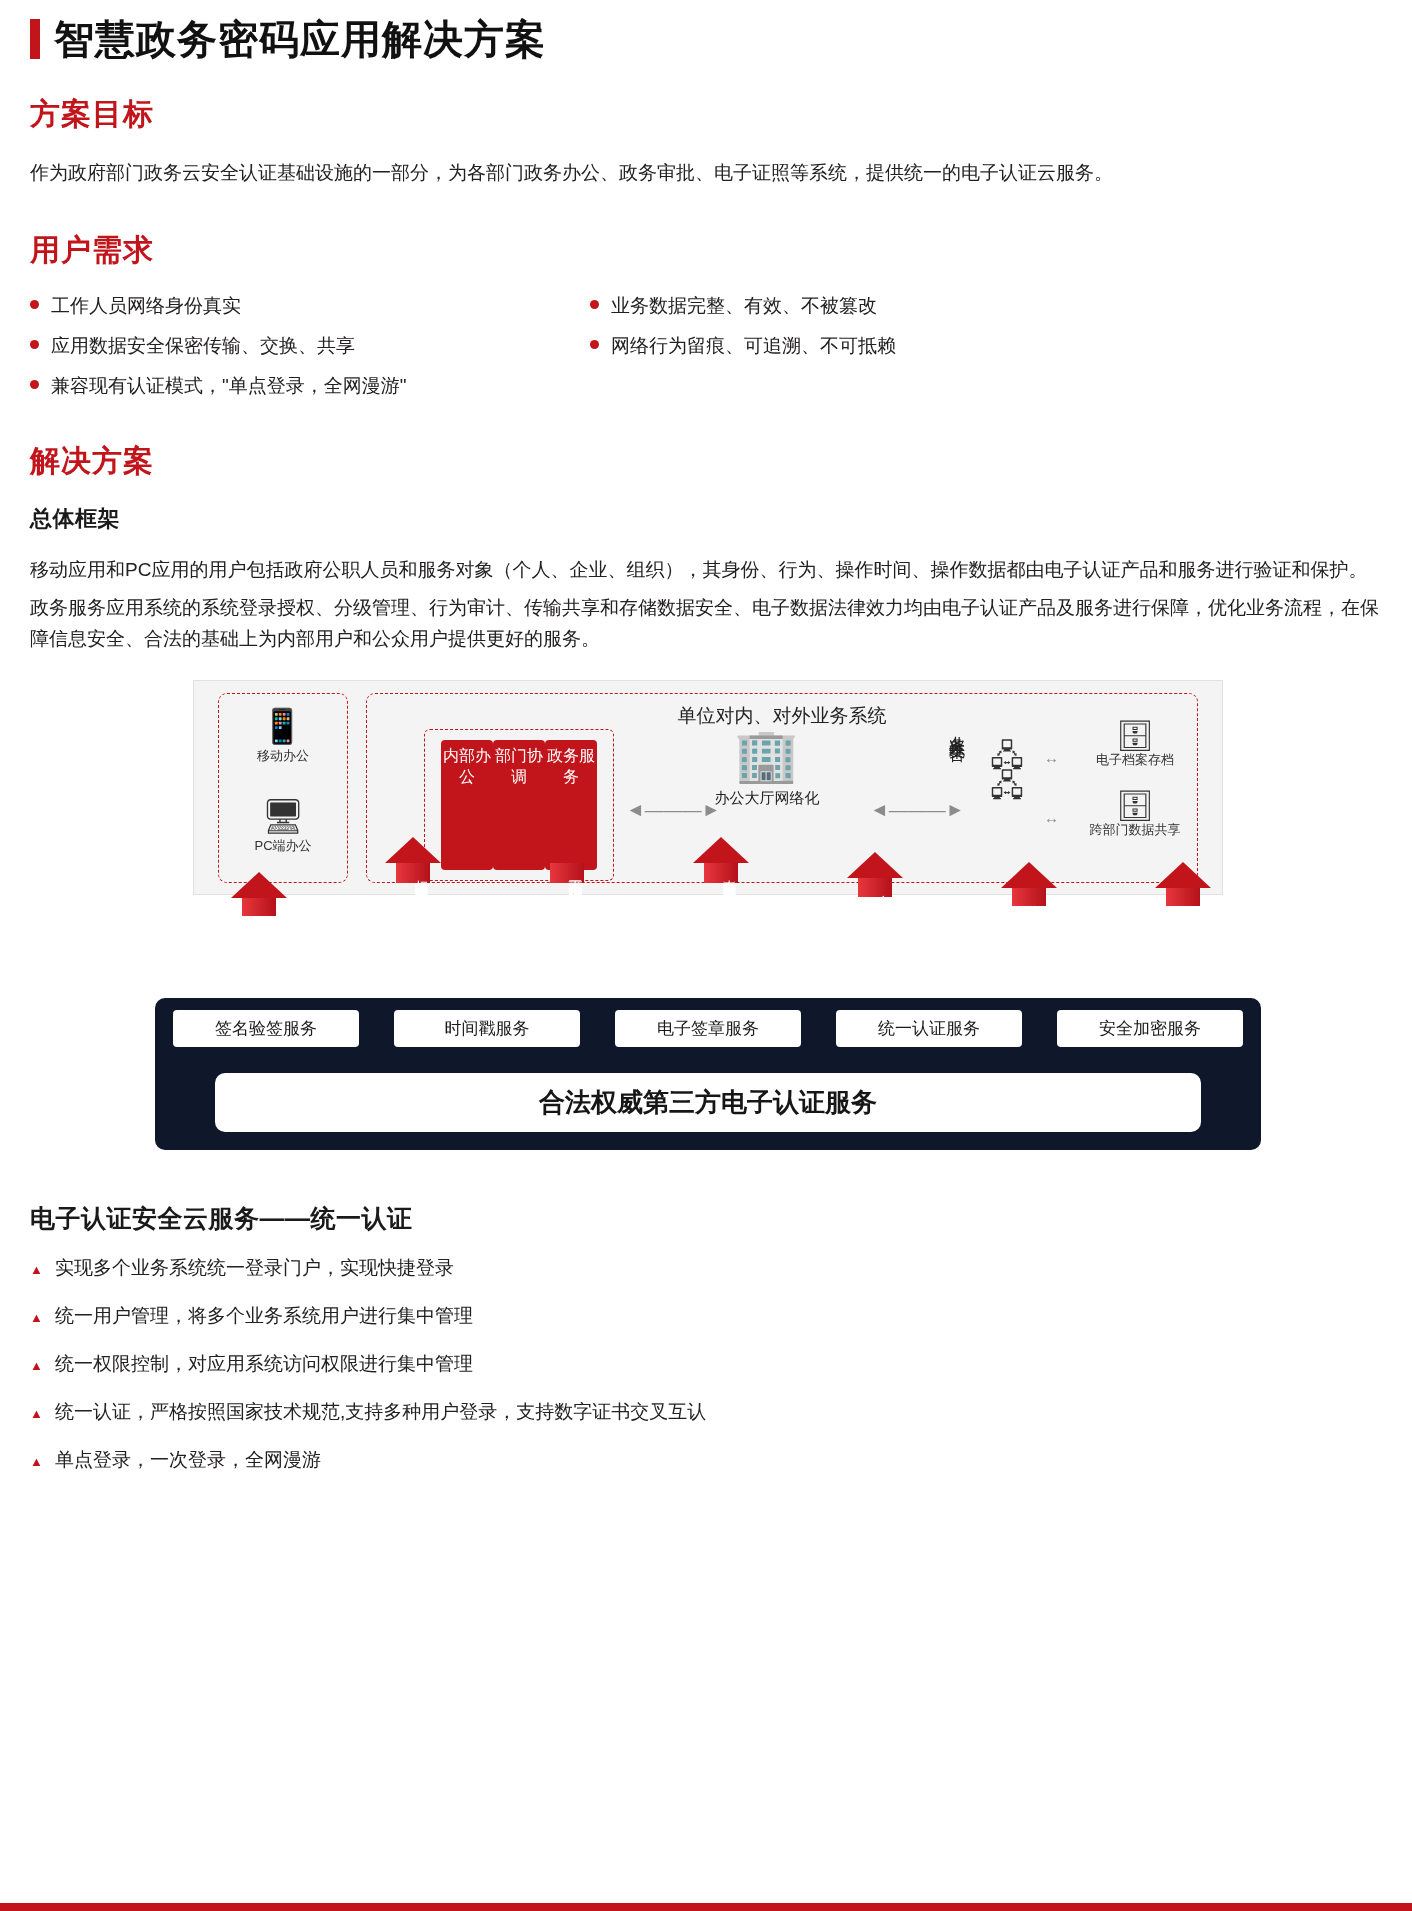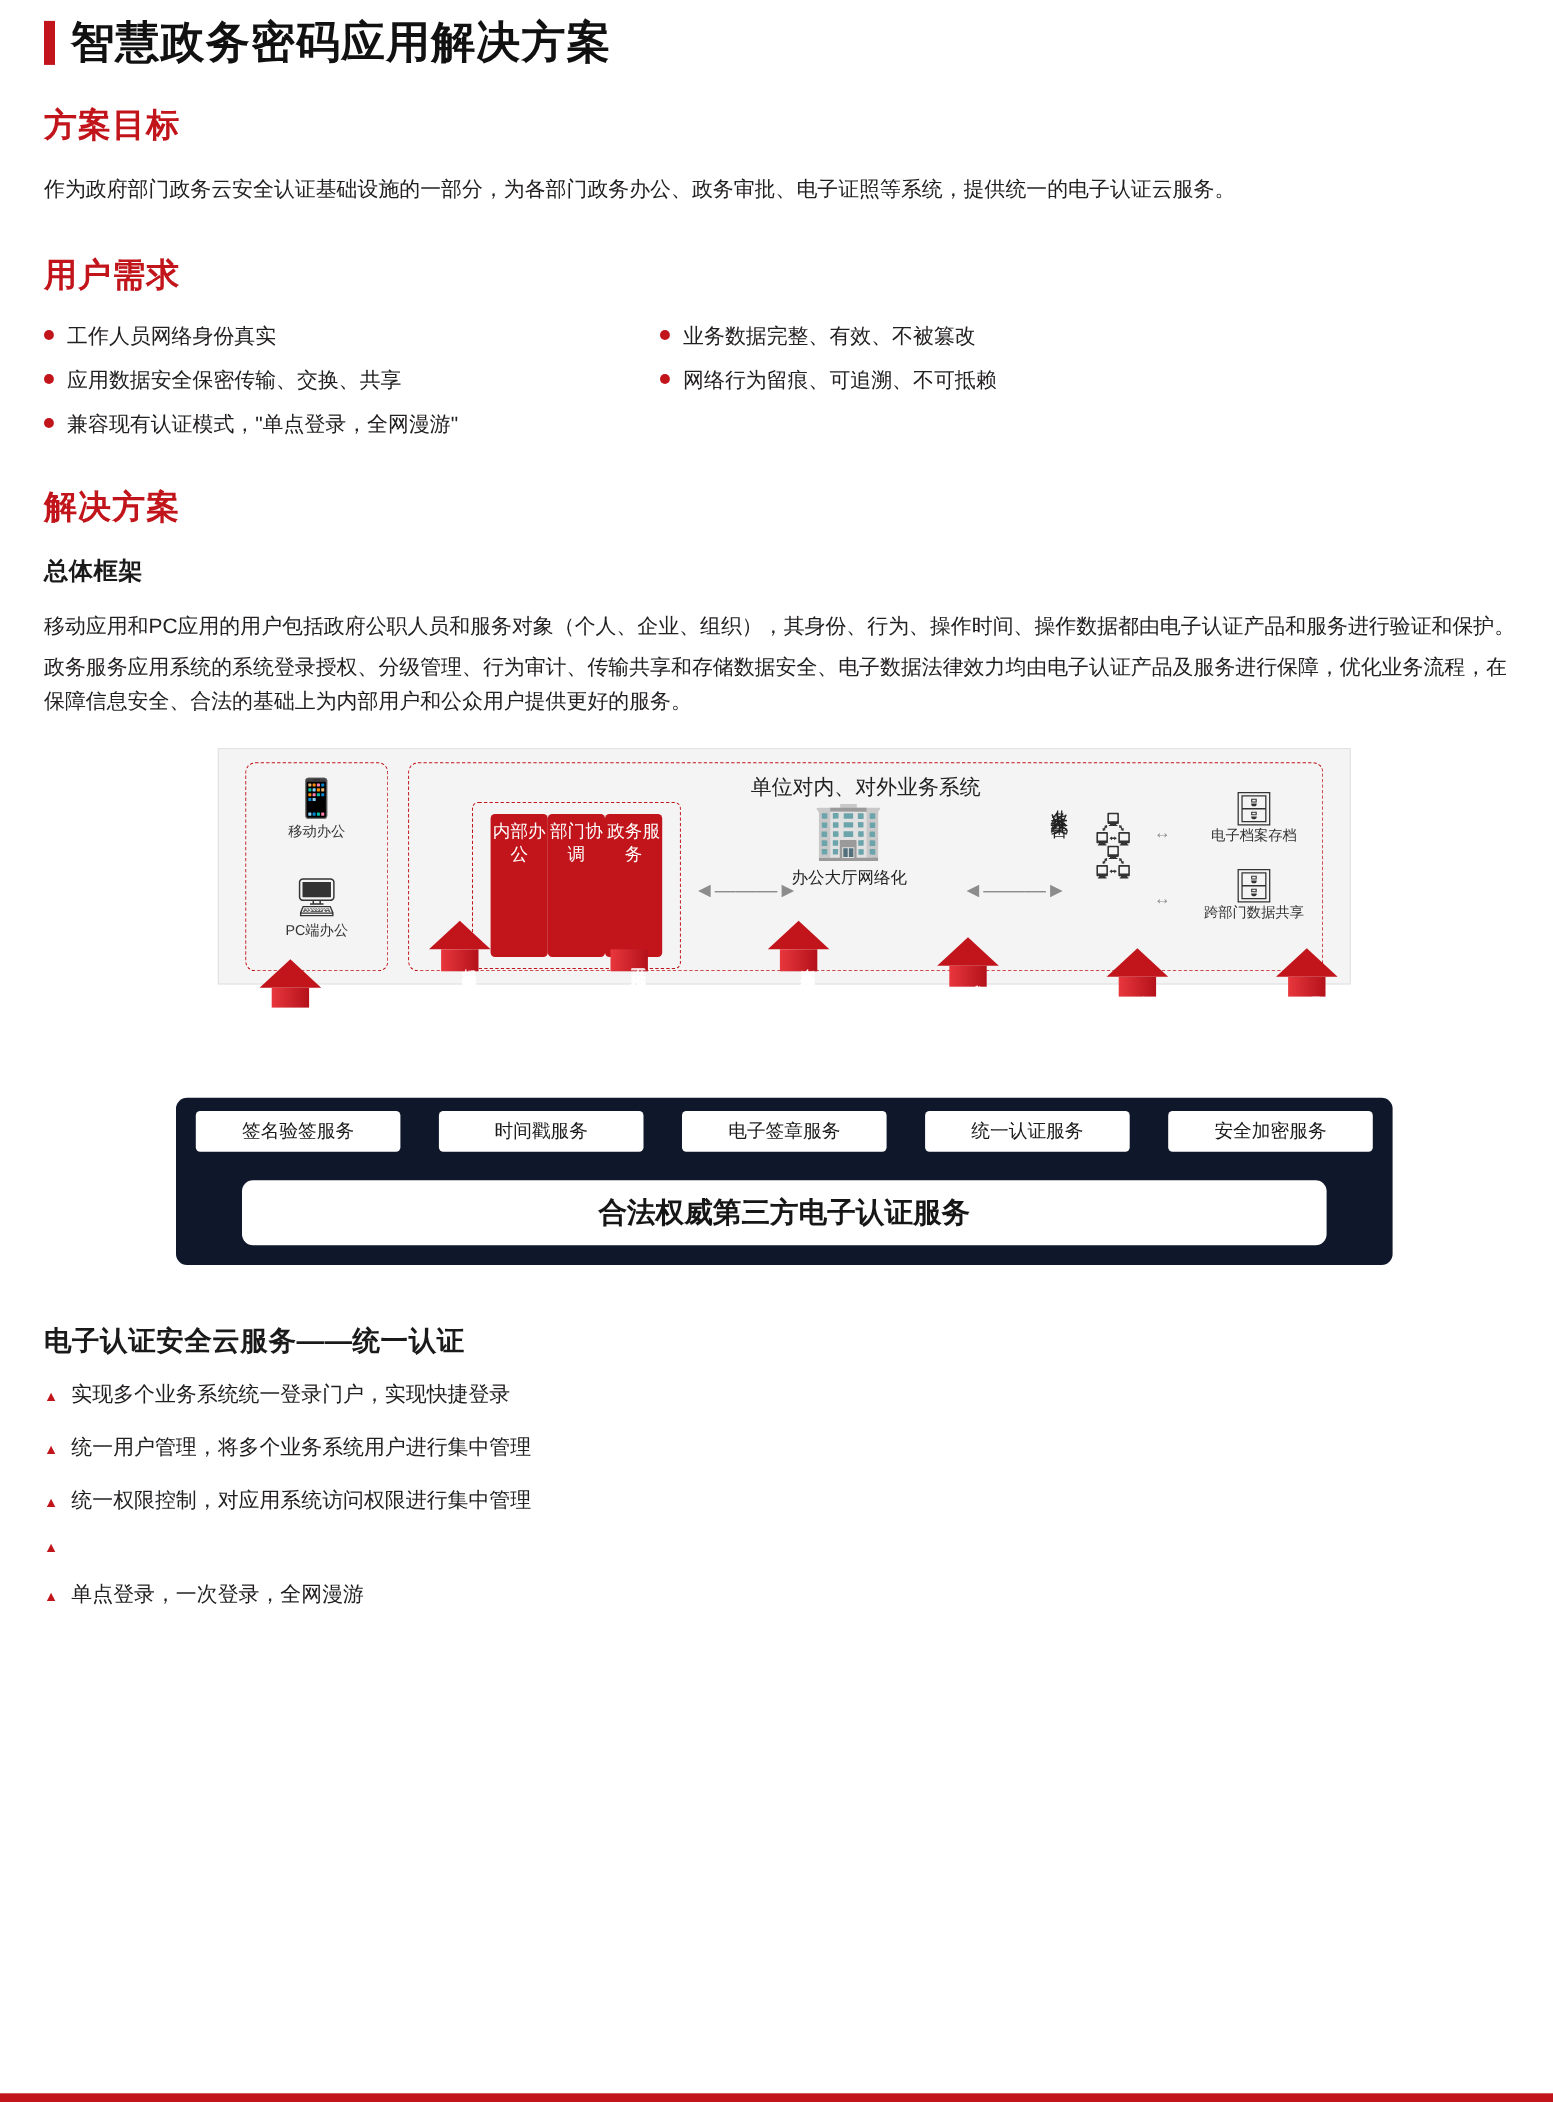--- a/index.html
+++ b/index.html
@@ -8,21 +8,21 @@
     background: #ffffff;
   }
   body {
     width: 1412px;
     min-height: 1911px;
     font-family: "Liberation Sans", "DejaVu Sans", sans-serif;
     color: #231f20;
     position: relative;
   }
   .page {
-    padding: 18px 26px 30px 40px;
+    padding: 18px 26px 30px 30px;
   }
 
   
   .doc-title {
     display: flex;
     align-items: center;
     gap: 14px;
     margin: 0 0 34px 0;
   }
   .doc-title .bar {
@@ -424,20 +424,21 @@
       <div class="tri-item">
           <span class="tri">▲</span>
           <span>统一用户管理，将多个业务系统用户进行集中管理</span>
         </div>
       <div class="tri-item">
           <span class="tri">▲</span>
           <span>统一权限控制，对应用系统访问权限进行集中管理</span>
         </div>
       <div class="tri-item">
           <span class="tri">▲</span>
+          <span>统一认证，严格按照国家技术规范,支持多种用户登录，支持数字证书交叉互认</span>
         </div>
       <div class="tri-item">
           <span class="tri">▲</span>
           <span>单点登录，一次登录，全网漫游</span>
         </div>
     </div>
   </div>
 
 </div>
 

